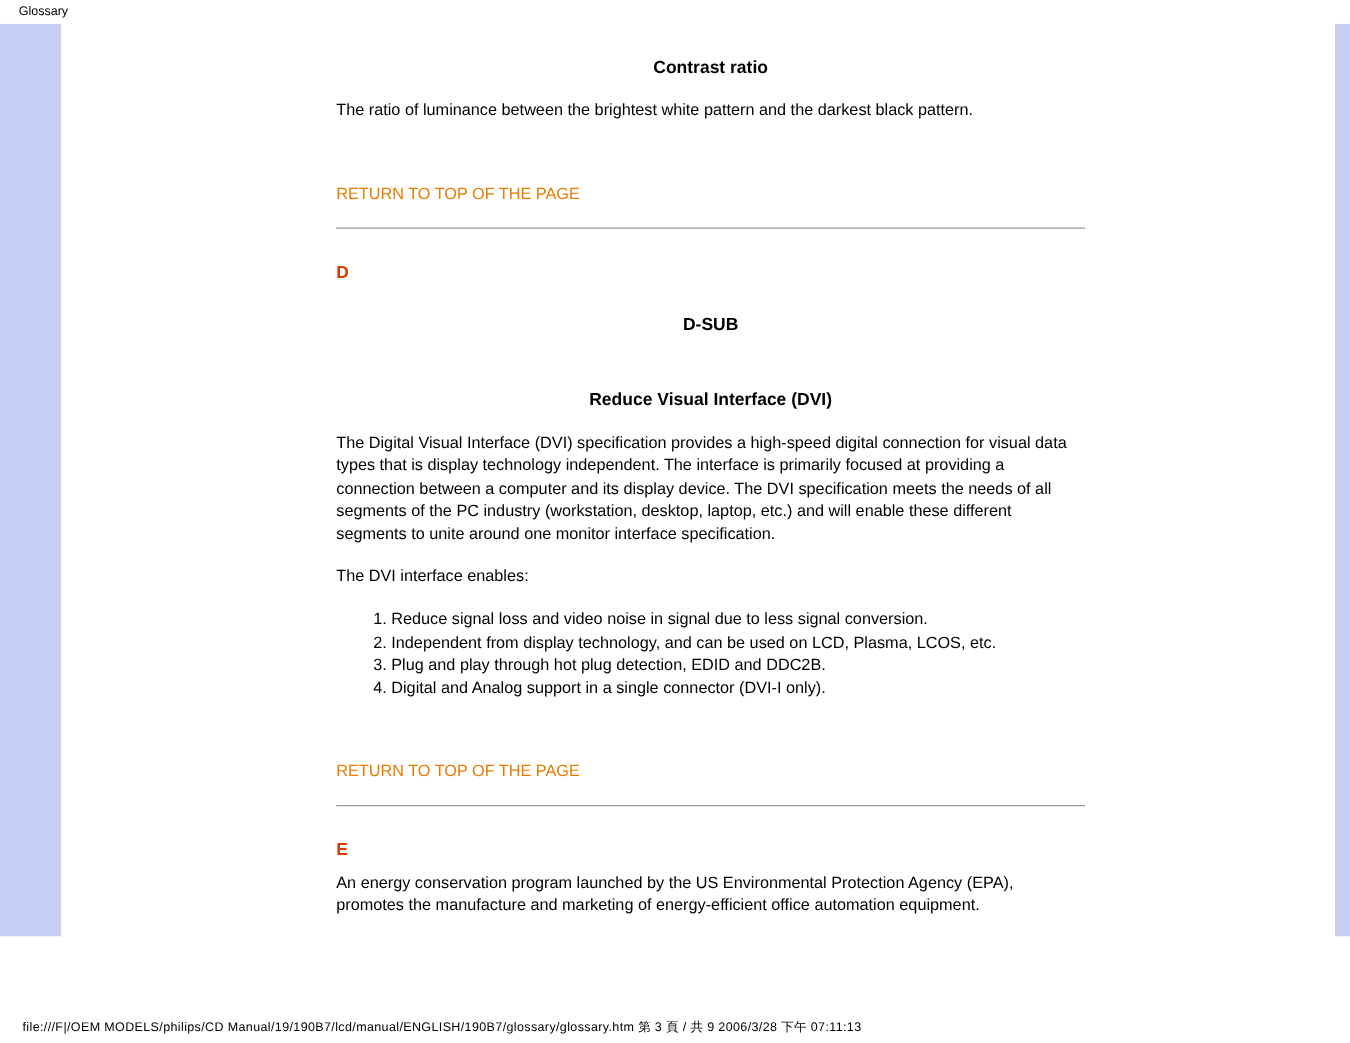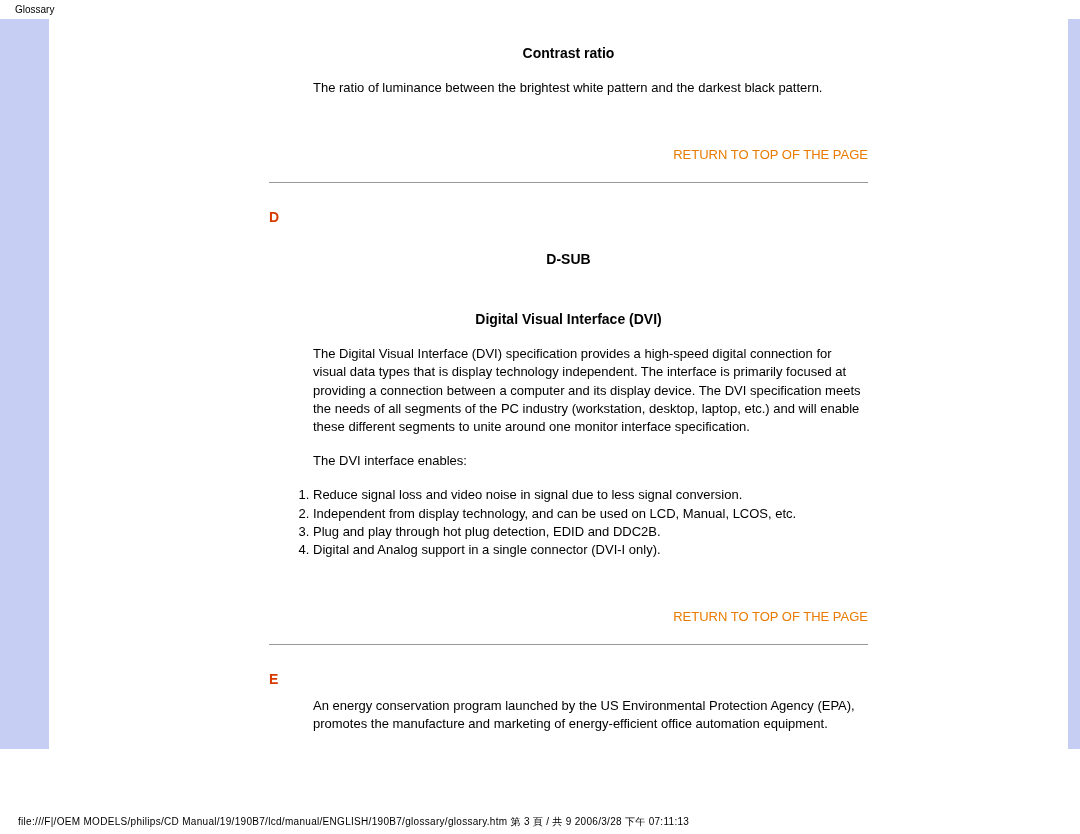--- a/index.html
+++ b/index.html
@@ -45,25 +45,24 @@
   }
   .term-heading {
     font-weight: bold;
     font-size: 14px;
     margin: 26px 0 18px 0;
     text-align: center;
   }
   .body-text {
     line-height: 1.4;
     margin-bottom: 16px;
-    margin-left: 44px;
   }
   .return-link {
     color: #e87b00;
-    text-align: right;
+    text-align: left;
     font-size: 13px;
     margin: 50px 0 20px 0;
     cursor: pointer;
   }
   hr.sep {
     border: none;
     border-top: 1px solid #999;
     margin: 18px 0 12px 0;
   }
   .section-letter {
@@ -106,26 +105,26 @@
       <div class="body-text">The ratio of luminance between the brightest white pattern and the darkest black pattern.</div>
 
       <div class="return-link">RETURN TO TOP OF THE PAGE</div>
 
       <hr class="sep">
 
       <div class="section-letter">D</div>
 
       <div class="term-heading">D-SUB</div>
 
-      <div class="term-heading" style="margin-top:44px;">Digital Visual Interface (DVI)</div>
+      <div class="term-heading" style="margin-top:44px;">Reduce Visual Interface (DVI)</div>
       <div class="body-text">The Digital Visual Interface (DVI) specification provides a high-speed digital connection for visual data types that is display technology independent. The interface is primarily focused at providing a connection between a computer and its display device. The DVI specification meets the needs of all segments of the PC industry (workstation, desktop, laptop, etc.) and will enable these different segments to unite around one monitor interface specification.</div>
       <div class="body-text">The DVI interface enables:</div>
       <ol class="enables">
         <li>Reduce signal loss and video noise in signal due to less signal conversion.</li>
-        <li>Independent from display technology, and can be used on LCD, Manual, LCOS, etc.</li>
+        <li>Independent from display technology, and can be used on LCD, Plasma, LCOS, etc.</li>
         <li>Plug and play through hot plug detection, EDID and DDC2B.</li>
         <li>Digital and Analog support in a single connector (DVI-I only).</li>
       </ol>
 
       <div class="return-link">RETURN TO TOP OF THE PAGE</div>
 
       <hr class="sep">
 
       <div class="section-letter">E</div>
 

